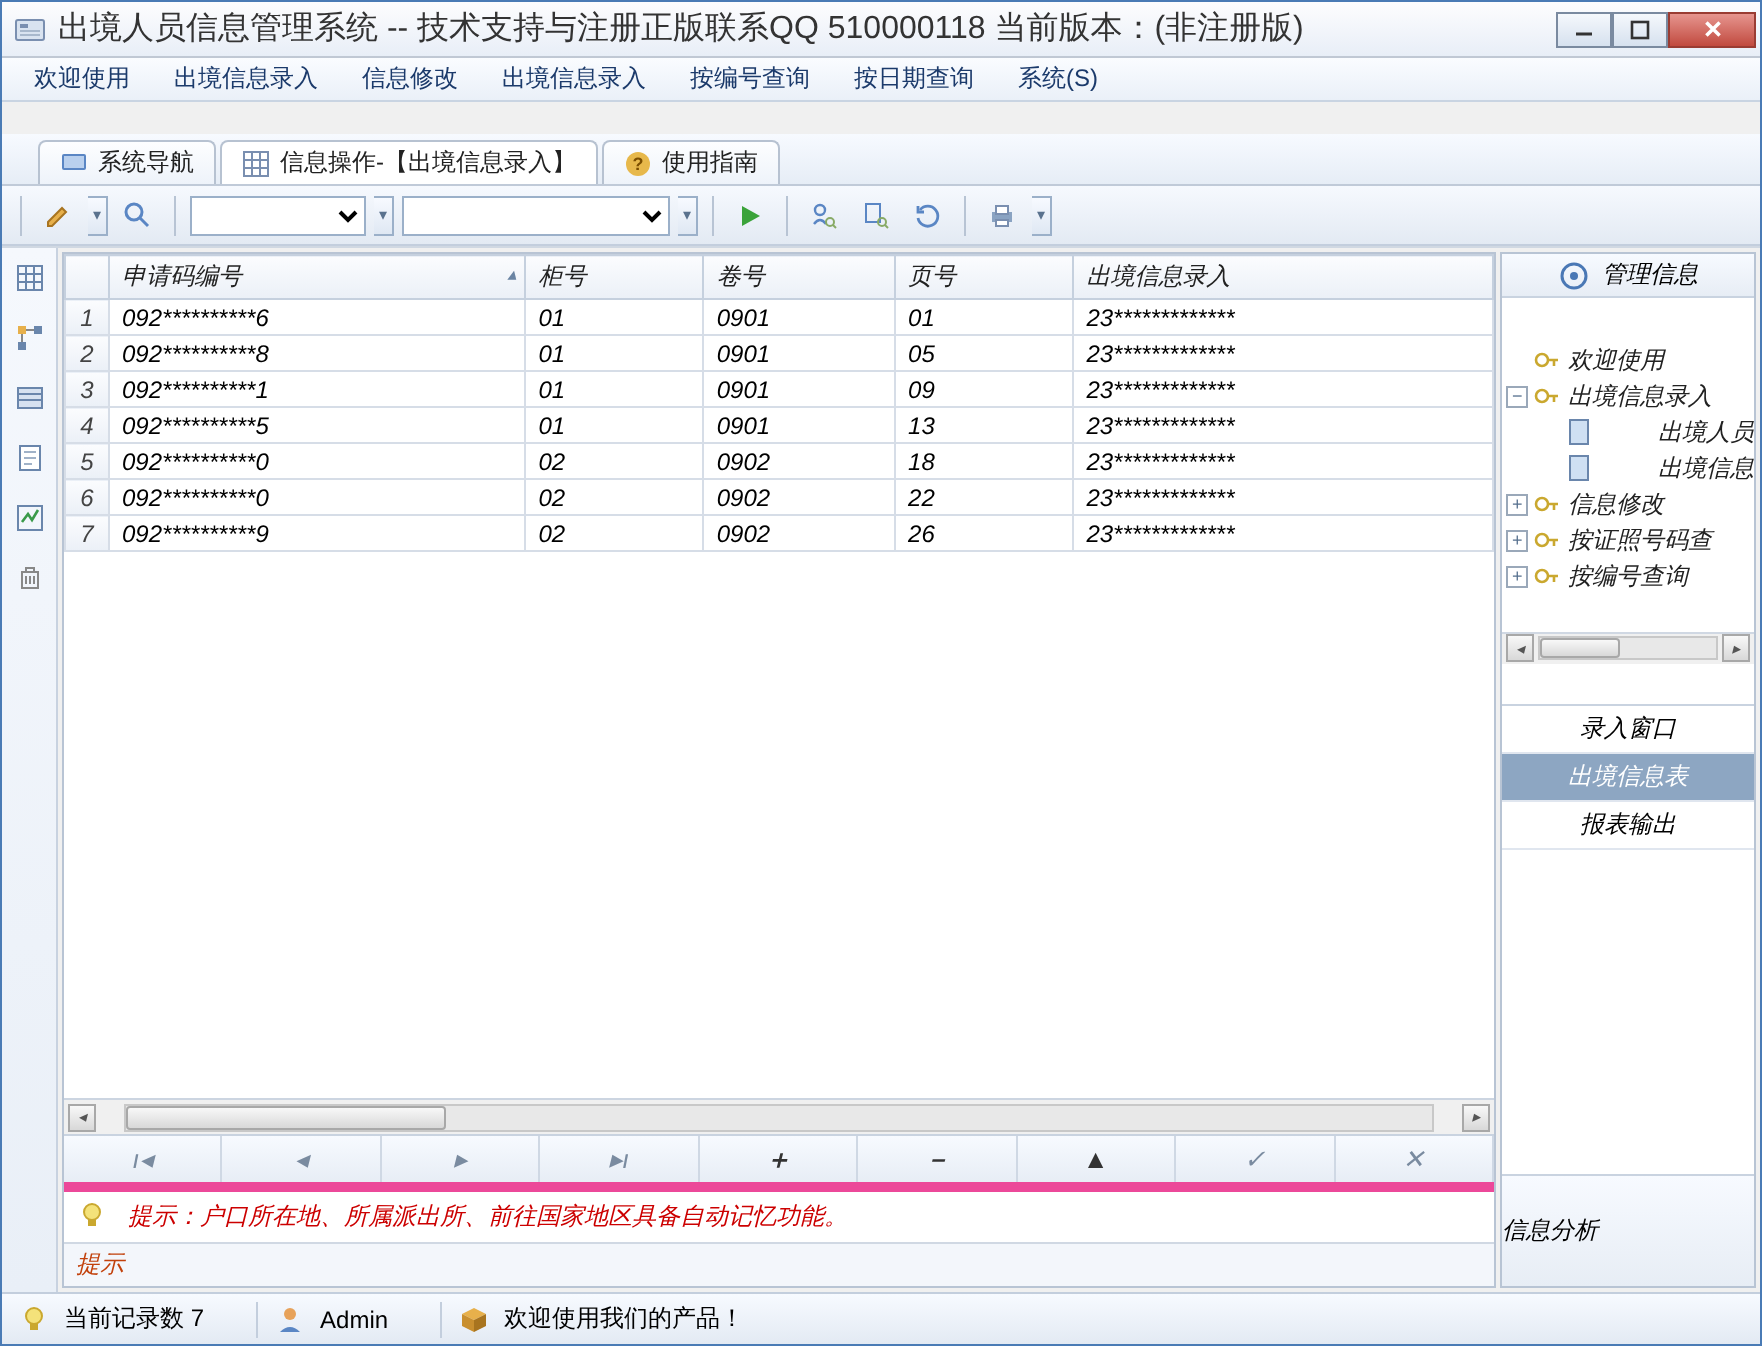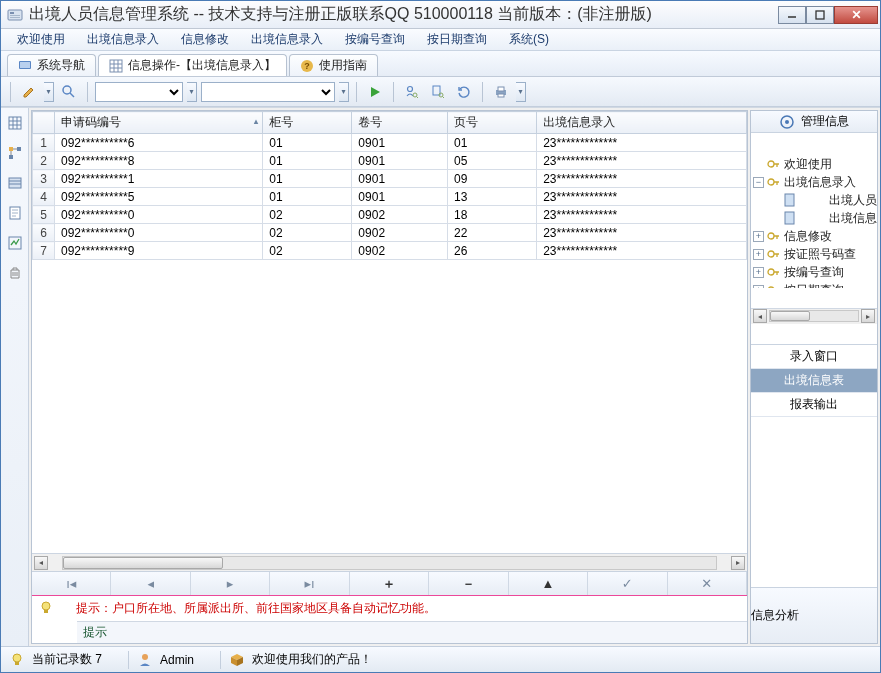--- a/index.html
+++ b/index.html
@@ -13,36 +13,36 @@
 .win-controls { display: flex; gap: 0; }
 .win-btn { width: 28px; height: 18px; border: 1px solid #7a8aa0; background: linear-gradient(#f5f8fc, #d6e1ef); display: flex; align-items: center; justify-content: center; font-size: 10px; line-height: 10px; }
 .win-btn.close { background: linear-gradient(#e6958f, #c14a3f); color: #fff; border-color: #9a3c33; width: 44px; }
 .win-btn.close svg path { stroke: #fff; }
 
 
 .menubar { height: 22px; background: linear-gradient(#fafcff, #eaf0f8); border-bottom: 1px solid #c9d4e2; display: flex; align-items: center; padding: 0 6px; gap: 2px; }
 .menu-item { padding: 2px 10px; color: #1b3a6b; cursor: default; }
 
 
-.tabbar { height: 26px; background: linear-gradient(#f7faff, #e6edf6); border-bottom: 1px solid #c0cad8; display: flex; align-items: flex-end; padding: 0 6px; gap: 2px; }
+.tabbar { height: 26px; background: linear-gradient(#f7faff, #e6edf6); border-bottom: 1px solid #c0cad8; display: flex; align-items: flex-end; padding: 0 18px; gap: 2px; margin-top: 16px; }
 .tab { height: 22px; padding: 0 10px; display: flex; align-items: center; gap: 5px; border: 1px solid #b7c2d1; border-bottom: none; border-radius: 4px 4px 0 0; background: linear-gradient(#fdfeff, #eef3fa); color: #222; }
 .tab.active { background: #fff; font-weight: 500; }
 .tab .icn { width: 14px; height: 14px; }
 
 
 .toolbar { height: 30px; background: linear-gradient(#f6f9fe, #e3eaf3); border-bottom: 1px solid #c3cedd; display: flex; align-items: center; padding: 0 6px; gap: 4px; }
 .tbtn { width: 22px; height: 22px; border: 1px solid transparent; display: flex; align-items: center; justify-content: center; border-radius: 2px; }
 .tsep { width: 1px; height: 20px; background: #b8c4d4; margin: 0 3px; }
 .tselect { height: 20px; border: 1px solid #9bb0c9; background: #fff; font-size: 12px; }
 .tselect.s1 { width: 88px; }
 .tselect.s2 { width: 134px; }
 .drop-arrow { width: 10px; height: 20px; border: 1px solid #9bb0c9; border-left: none; background: linear-gradient(#f7faff,#dfe8f3); display:flex; align-items:center; justify-content:center; font-size:8px; color:#4a6; color:#5a728e; }
 
 
-.content { flex: 1; display: flex; overflow: hidden; border-top: 1px solid #d0d8e2; }
+.content { flex: 1; display: flex; overflow: hidden; border-top: 1px solid #d0d8e2; font-style: italic; }
 .left-strip { width: 28px; background: linear-gradient(#f5f8fd, #e9eff7); border-right: 1px solid #c8d2e0; display: flex; flex-direction: column; align-items: center; padding-top: 4px; gap: 8px; }
 .strip-btn { width: 22px; height: 22px; display:flex; align-items:center; justify-content:center; }
 
 .grid-area { flex: 1; display: flex; flex-direction: column; background: #fff; border: 1px solid #b8c4d4; margin: 2px; }
 .grid-table { width: 100%; border-collapse: collapse; font-size: 12px; }
 .grid-table th { background: linear-gradient(#fbfcfe, #ebf0f7); border: 1px solid #c5d0de; padding: 2px 6px; text-align: left; font-weight: normal; color: #222; height: 20px; position: relative; }
 .grid-table th .sort { position:absolute; right:4px; top:4px; font-size:9px; color:#6a84a3; }
 .grid-table td { border: 1px solid #d6dde7; padding: 1px 6px; height: 18px; }
 .grid-table td.rowhead { background: linear-gradient(#fbfcfe, #ebf0f7); text-align: center; width: 22px; color: #444; }
 .grid-table th.rowhead-h { width: 22px; }
@@ -50,22 +50,22 @@
 
 .hscroll-area { height: 18px; background: #f0f0f0; border-top: 1px solid #ccd5e1; display:flex; align-items:center; padding:0 2px; }
 .hscroll-track { flex:1; height:14px; background:#e8e8e8; border:1px solid #c8c8c8; position:relative; margin:0 14px; }
 .hscroll-thumb { position:absolute; left:0; top:0; height:12px; width:160px; background:linear-gradient(#f8f8f8,#d8d8d8); border:1px solid #a8a8a8; border-radius:2px; }
 .hscroll-btn { width:14px; height:14px; background:linear-gradient(#f8f8f8,#d8d8d8); border:1px solid #a8a8a8; display:flex; align-items:center; justify-content:center; font-size:8px; color:#555; }
 
 .nav-row { height: 24px; border-top: 1px solid #c9d3e0; background: linear-gradient(#f7faff,#e7edf5); display:flex; }
 .nav-cell { flex:1; border-right:1px solid #cfd8e4; display:flex; align-items:center; justify-content:center; color:#7a8ba0; font-size:13px; }
 .nav-cell.active { color:#333; }
 
-.hint-row { padding: 4px 6px; background:#fff; border-top:1px solid #ec4899; display:flex; align-items:flex-start; gap:22px; color:#c00; }
-.hint-label-row { padding: 2px 6px; background:#f3f6fb; border-top:1px solid #d0d8e3; color:#14532d;margin-left:45px; }
+.hint-row { padding: 4px 6px; background:#fff; border-top:5px solid #ec4899; display:flex; align-items:flex-start; gap:10px; color:#c00; }
+.hint-label-row { padding: 2px 6px; background:#f3f6fb; border-top:1px solid #d0d8e3; color:#c2410c; }
 
 
 .right-panel { width: 128px; display:flex; flex-direction:column; background:#fff; border:1px solid #b8c4d4; margin:2px 2px 2px 0;gap:20px; }
 .rp-header { height:22px; background:linear-gradient(#f7faff,#e7edf5); border-bottom:1px solid #c9d3e0; display:flex; align-items:center; justify-content:center; gap:6px; }
 .rp-header .icn { width:16px; height:16px; }
 .tree { flex:1; overflow:hidden; padding:2px 0 2px 2px; font-size:12px; color:#222; line-height:18px; }
 .tree-row { display:flex; align-items:center; gap:3px; white-space:nowrap; }
 .tree-indent2 { padding-left: 30px; justify-content: space-between; }
 .tree-toggle { width:11px; height:11px; border:1px solid #9aa8b9; display:flex; align-items:center; justify-content:center; font-size:9px; line-height:9px; color:#56708e; background:#fff; }
 .tree-icn { width:14px; height:14px; }

